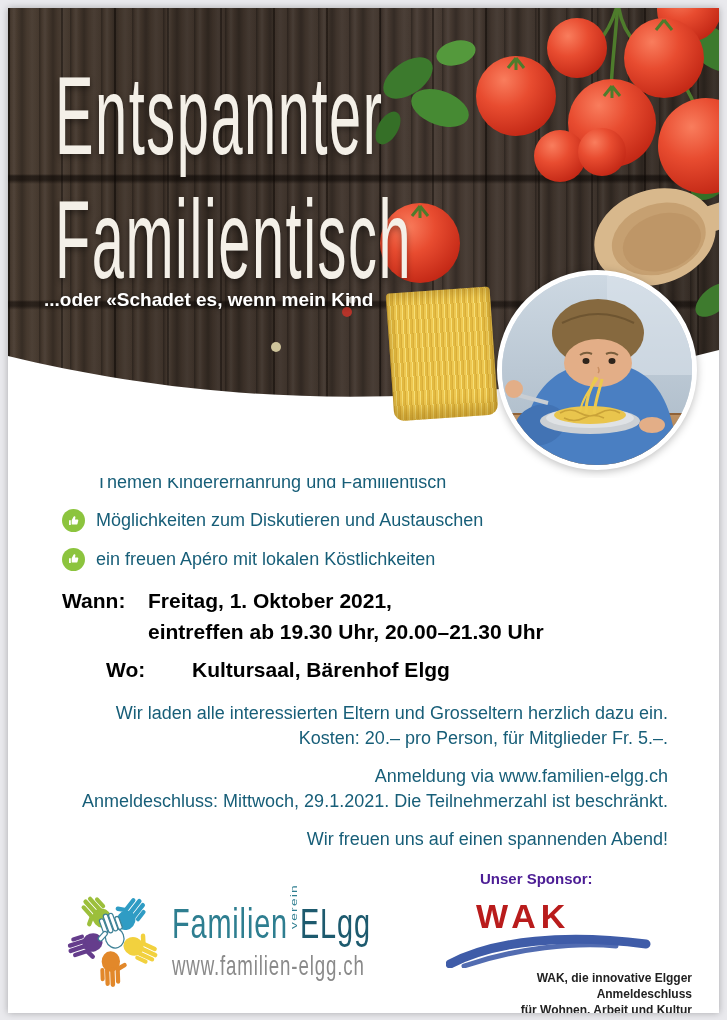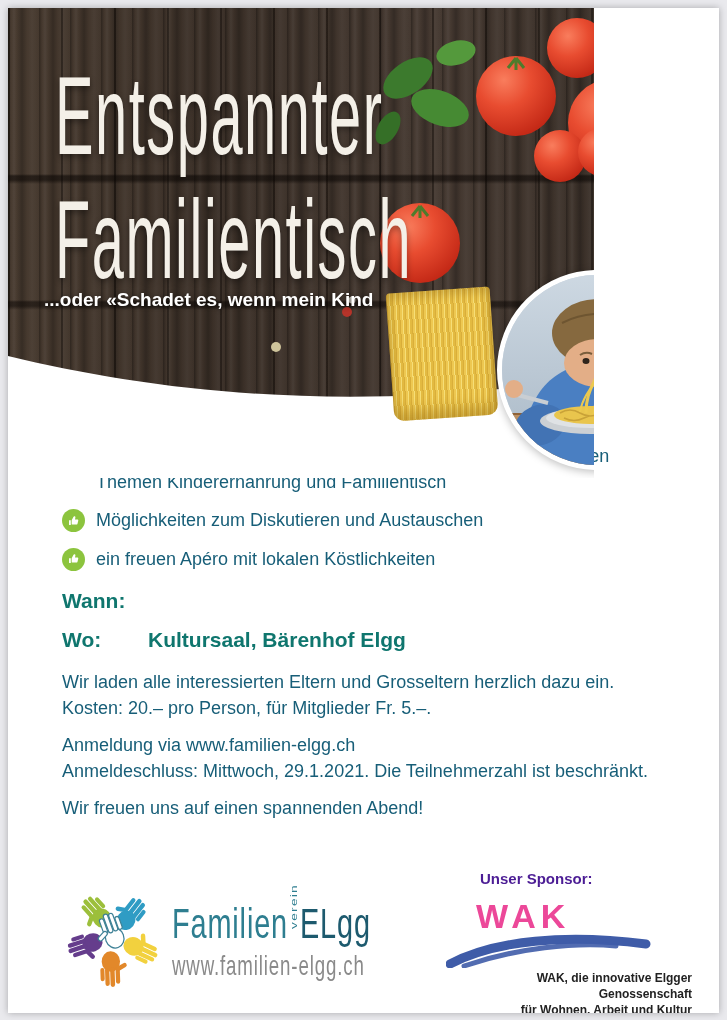--- a/index.html
+++ b/index.html
@@ -1,21 +1,21 @@
 <!DOCTYPE html>
 <html><head>
 <meta charset="utf-8">
 <style>
   html,body{margin:0;padding:0;background:#e9e9ed;font-family:"Liberation Sans",sans-serif;}
   .frame{position:relative;width:727px;height:1020px;background:#e9e9ed;overflow:hidden;}
   .poster{position:absolute;left:8px;top:8px;width:711px;height:1005px;background:#ffffff;
           box-shadow:0 0 7px rgba(0,0,0,.28);overflow:hidden;}
 
   
-  .hero{position:absolute;left:0;top:0;width:586px;height:470px;overflow:hidden;}
+  .hero{position:absolute;left:0;top:0;width:711px;height:470px;overflow:hidden;}
   .wood{position:absolute;left:0;top:0;width:711px;height:470px;z-index:1;
     background-color:#3c3129;
     background-image:
       linear-gradient(180deg, rgba(0,0,0,0) 166px, rgba(8,4,2,.55) 168px, rgba(8,4,2,.55) 172px, rgba(0,0,0,0) 176px),
       linear-gradient(180deg, rgba(0,0,0,0) 292px, rgba(8,4,2,.5) 294px, rgba(8,4,2,.5) 298px, rgba(0,0,0,0) 302px),
       repeating-linear-gradient(90deg, rgba(0,0,0,.30) 0px, rgba(0,0,0,0) 3px, rgba(255,255,255,.05) 6px, rgba(0,0,0,0) 9px, rgba(0,0,0,.22) 14px, rgba(0,0,0,0) 19px, rgba(255,255,255,.04) 24px, rgba(0,0,0,0) 31px),
       repeating-linear-gradient(90deg, rgba(15,9,5,.5) 0px, rgba(15,9,5,.5) 2px, rgba(0,0,0,0) 2px, rgba(0,0,0,0) 53px),
       linear-gradient(90deg, #473a2f, #3a2f27 30%, #453931 60%, #332a23);}
   .deco{position:absolute;left:0;top:0;z-index:2;}
   .curve{position:absolute;left:0;top:330px;width:711px;height:140px;z-index:4;display:block;}
@@ -33,39 +33,39 @@
     border-radius:50%;overflow:hidden;z-index:6;background:#c9d4de;box-shadow:0 2px 8px rgba(0,0,0,.25);}
 
   
   .content{position:absolute;left:54px;top:400px;width:606px;color:#175e78;z-index:3;}
   .lead{font-size:19px;font-weight:700;margin:0 0 14px 0;}
   .brow{display:flex;gap:11px;align-items:flex-start;margin-bottom:13px;font-size:18px;line-height:1.42;}
   .bicon{width:23px;height:23px;border-radius:50%;background:#8cc43e;flex:none;display:flex;
     align-items:center;justify-content:center;margin-top:1px;}
   .bicon svg{width:14px;height:14px;display:block;}
   .btext{max-width:540px;}
-  .details{margin-top:14px;font-size:21px;font-weight:700;line-height:1.45;color:#0f766e;}
+  .details{margin-top:14px;font-size:21px;font-weight:700;line-height:1.45;color:#000000;}
   .drow{display:flex;}
-  .drow + .drow{margin-top:8px;}
+  .drow + .drow{margin-top:8px;margin-left:44px;}
   .dlabel{width:86px;flex:none;}
   .paras{margin-top:15px;font-size:18px;line-height:1.42;}
-  .pgroup{margin-bottom:12px;}
+  .pgroup{margin-bottom:12px;text-align:right;}
 
   
   .club{position:absolute;left:56px;top:878px;display:flex;align-items:center;z-index:3;}
   .hands{width:102px;height:102px;flex:none;}
   .club-text{transform:scale(.85,1.25);transform-origin:0 30%;margin-left:6px;white-space:nowrap;}
   .club-line1{font-size:34px;letter-spacing:1px;color:#2e7e90;}
   .club-line1 .w3{color:#1d5a6e;}
   .verein{display:inline-block;transform:rotate(-90deg) translate(2px,0);font-size:11px;letter-spacing:1px;
     width:14px;color:#2e7e90;vertical-align:8px;}
   .club-url{font-size:22px;letter-spacing:1px;color:#8a8a8a;margin-top:2px;}
   .sponsor{position:absolute;left:438px;top:862px;width:246px;z-index:3;}
   .sponsor-label{font-size:15px;font-weight:700;color:#4c1d95;margin-left:34px;}
-  .wak-name{font-size:34px;font-weight:700;letter-spacing:5px;color:#ec4899;margin:10px 0 0 30px;}
+  .wak-name{font-size:34px;font-weight:700;letter-spacing:5px;color:#b91c1c;margin:10px 0 0 30px;}
   .swoosh{width:210px;height:40px;display:block;margin-top:-8px;}
   .wak-tag{font-size:12px;font-weight:700;color:#222222;text-align:right;line-height:1.35;margin-top:2px;}
 </style>
 </head>
 <body>
 
 <div class="frame">
   <div class="poster">
 
     <div class="hero">
@@ -207,20 +207,24 @@
           <svg viewBox="0 0 24 24" fill="#ffffff">
               <path d="M3.5,10.5 h3 V19 h-3 z M8,18.6 V10.8 l3.2,-5.9 c0.3,-0.6 0.9,-0.9 1.5,-0.9 c1.1,0 1.9,1 1.7,2.1 L13.7,9.3 h3.9 c1.1,0 2,1 1.7,2.1 l-1.3,5.2 c-0.2,0.9 -1,1.5 -1.9,1.5 H9.2 c-0.4,0 -0.9,-0.2 -1.2,-0.5 z"></path>
             </svg>
         </span>
         <span class="btext">ein freuen Apéro mit lokalen Köstlichkeiten</span>
       </div>
 
       <div class="details">
         <div class="drow">
           <div class="dlabel">Wann:</div>
+          <div class="dval">
+            <div>Freitag, 1. Oktober 2021,</div>
+            <div>eintreffen ab 19.30 Uhr, 20.00–21.30 Uhr</div>
+          </div>
         </div>
         <div class="drow">
           <div class="dlabel">Wo:</div>
           <div class="dval">Kultursaal, Bärenhof Elgg</div>
         </div>
       </div>
 
       <div class="paras">
         <div class="pgroup">
           <div>Wir laden alle interessierten Eltern und Grosseltern herzlich dazu ein.</div>
@@ -264,19 +268,19 @@
     </div>
 
     <div class="sponsor">
       <div class="sponsor-label">Unser Sponsor:</div>
       <div class="wak-name">WAK</div>
       <svg class="swoosh" viewBox="0 0 210 40">
         <path d="M4,36 C50,12 120,6 200,16" stroke="#3f5ca8" stroke-width="9" fill="none" stroke-linecap="round"></path>
         <path d="M18,38 C70,20 130,14 170,18" stroke="#3f5ca8" stroke-width="5" fill="none" stroke-linecap="round" opacity=".9"></path>
       </svg>
       <div class="wak-tag">
-        <div>WAK, die innovative Elgger Genossenschaft</div>
+        <div>WAK, die innovative Elgger Anmeldeschluss</div>
         <div>für Wohnen, Arbeit und Kultur</div>
       </div>
     </div>
 
   </div>
 </div>
 
 </body></html>

